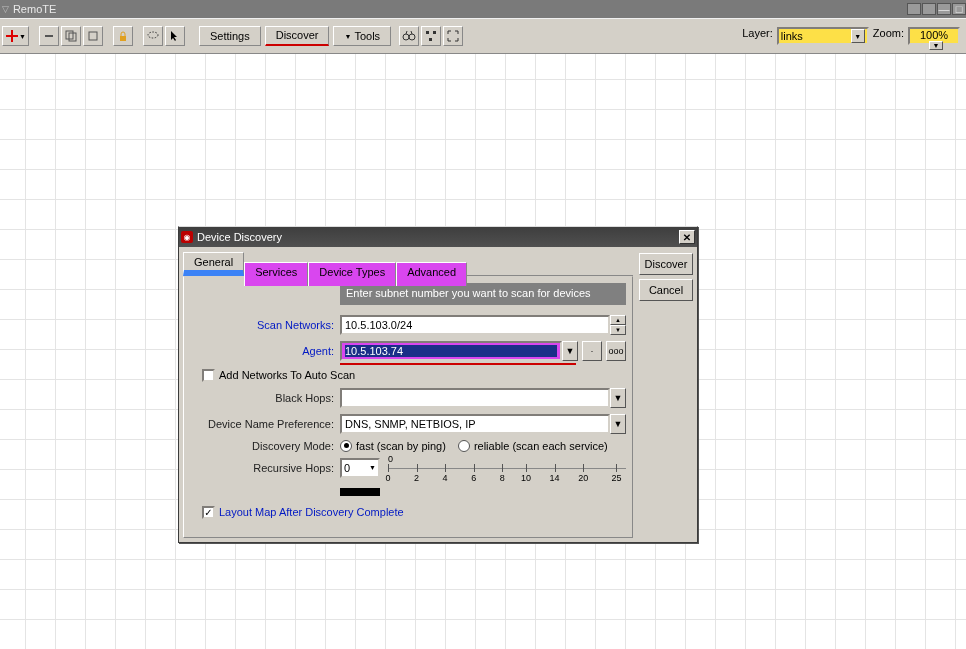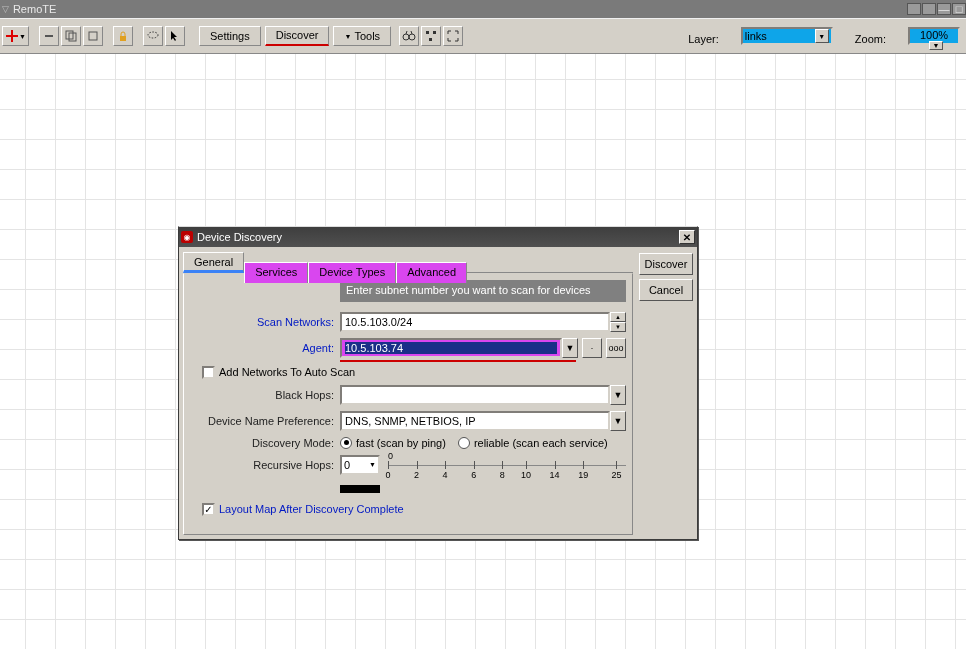--- a/index.html
+++ b/index.html
@@ -56,23 +56,23 @@
     background:#d4d0c8;
     border-top:1px solid #fff; border-left:1px solid #fff;
     border-right:1px solid #888; border-bottom:1px solid #888;
     padding:0 10px; display:flex; align-items:center;
     margin-right:4px;
   }
   .tbtntext.active { border-bottom:2px solid #c00; padding-bottom:1px;}
   .tbsep {
     width:4px;
   }
-  .toolbar .right { margin-left:auto; display:flex; align-items:flex-end; gap:22px; padding-right:4px; }
+  .toolbar .right { margin-left:auto; display:flex; align-items:flex-start; gap:4px; padding-right:4px; }
   .combo {
-    background:#0ea5e9; border:2px inset #d4d0c8; height:18px;
+    background:#fde047; border:2px inset #d4d0c8; height:18px;
     display:flex; align-items:center; padding:0 2px;
   }
   .combo .arrow {
     width:14px; height:14px; background:#d4d0c8;
     border-top:1px solid #fff; border-left:1px solid #fff;
     border-right:1px solid #555; border-bottom:1px solid #555;
     display:flex;align-items:center;justify-content:center; font-size:7px;
     margin-left:4px;
   }
   
@@ -132,21 +132,21 @@
   .tab {
     padding:3px 10px 2px;
     background:#d946ef;
     border-top:1px solid #fff;border-left:1px solid #fff;
     border-right:1px solid #888;
     margin-right:0px;
     position:relative; top:11px;
   }
   .tab.active {
     background:#d4d0c8;
-    border-bottom:3px solid #3b82f6;
+    border-bottom:6px solid #3b82f6;
     top:1px;
   }
   .tabpanel {
     border-left:1px solid #fff;
     border-top:1px solid #d4d0c8;
     border-right:1px solid #888; border-bottom:1px solid #888;
     background:#d4d0c8;
     padding:6px 6px 12px 6px;
   }
   .hint {
@@ -400,21 +400,21 @@
                 <div class="tlabel" style="left:24%">4</div>
               <div class="tick" style="left:36%"></div>
                 <div class="tlabel" style="left:36%">6</div>
               <div class="tick" style="left:48%"></div>
                 <div class="tlabel" style="left:48%">8</div>
               <div class="tick" style="left:58%"></div>
                 <div class="tlabel" style="left:58%">10</div>
               <div class="tick" style="left:70%"></div>
                 <div class="tlabel" style="left:70%">14</div>
               <div class="tick" style="left:82%"></div>
-                <div class="tlabel" style="left:82%">19</div>
+                <div class="tlabel" style="left:82%">20</div>
               <div class="tick" style="left:96%"></div>
                 <div class="tlabel" style="left:96%">25</div>
             </div>
           </div>
           <div class="hops-black"></div>
 
           <div class="row" style="margin-top:10px;">
             <div style="width:12px;"></div>
             <div class="chk">✓</div>
             <span class="linklike">Layout Map After Discovery Complete</span>

